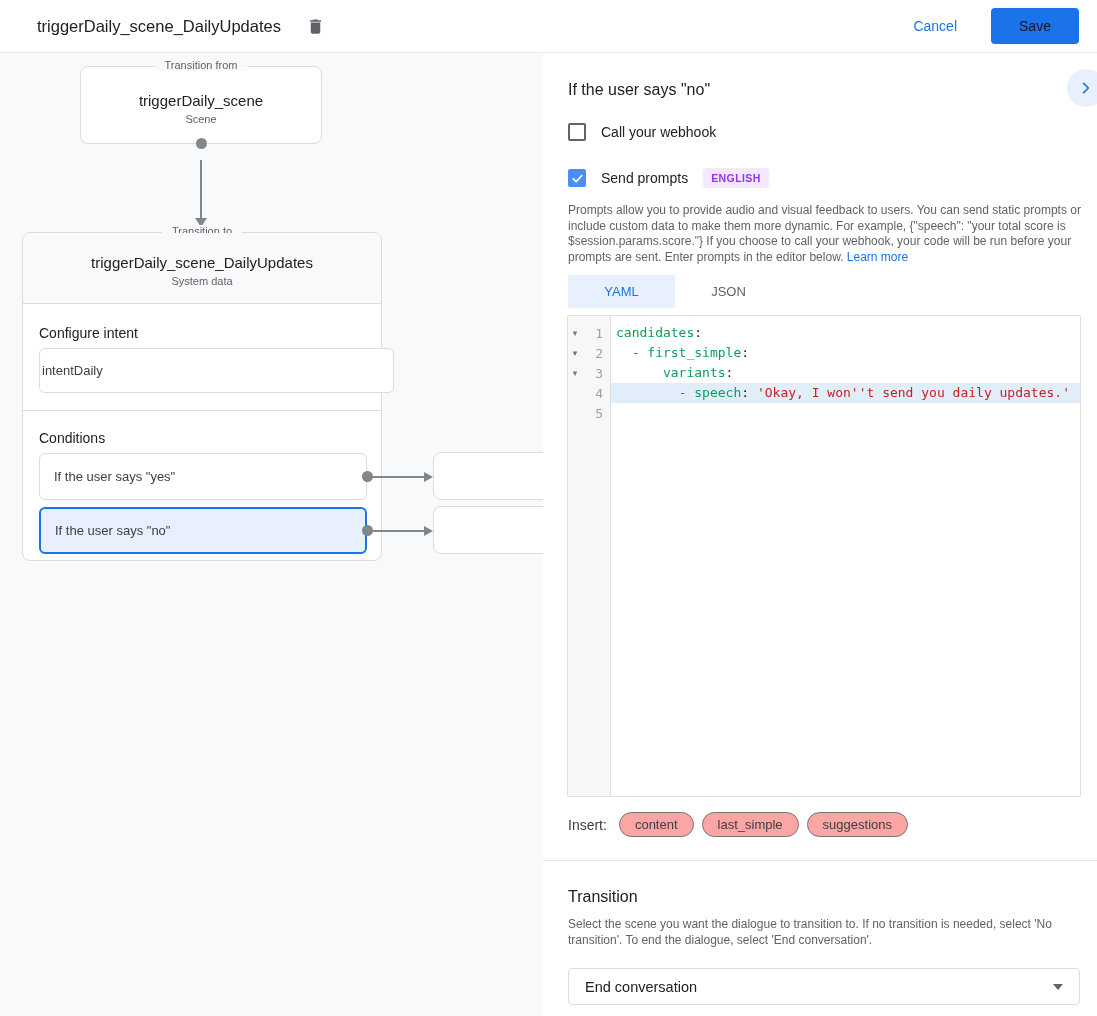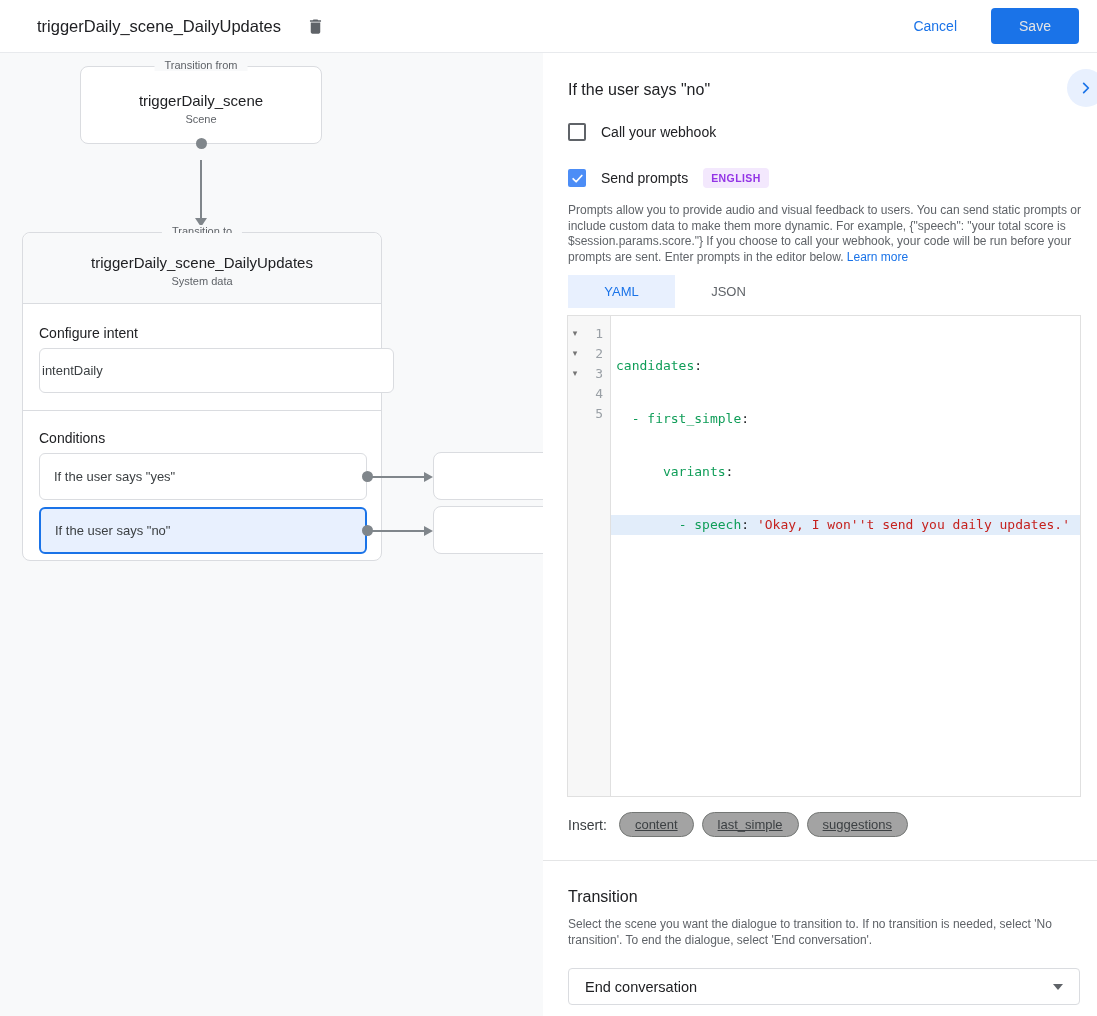--- a/index.html
+++ b/index.html
@@ -5,21 +5,21 @@
   * { margin:0; padding:0; box-sizing:border-box; }
   html,body { width:1097px; height:1016px; }
   body { font-family:"Liberation Sans", sans-serif; background:#fff; color:#202124; overflow:hidden; position:relative; }
 
   
   .topbar { position:absolute; left:0; top:0; width:1097px; height:53px; background:#fff; border-bottom:1px solid #e8eaed; display:flex; align-items:center; z-index:5; }
   .topbar-title { margin-left:37px; font-size:16.5px; font-weight:500; color:#202124; }
   .trash-btn { margin-left:22px; width:26px; height:26px; border:none; background:transparent; cursor:pointer; display:flex; align-items:center; justify-content:center; }
   .topbar-spacer { flex:1; }
   .cancel-btn { border:none; background:transparent; color:#1a73e8; font-size:14px; font-weight:500; cursor:pointer; margin-right:34px; font-family:inherit; }
-  .save-btn { background:#1a73e8; color:#e5e5e5; border:none; border-radius:4px; height:36px; width:88px; font-size:14px; font-weight:500; cursor:pointer; margin-right:18px; font-family:inherit; }
+  .save-btn { background:#1a73e8; color:#0f172a; border:none; border-radius:4px; height:36px; width:88px; font-size:14px; font-weight:500; cursor:pointer; margin-right:18px; font-family:inherit; }
 
   
   .canvas { position:absolute; left:0; top:53px; width:543px; height:963px; background:#f8f9fa; overflow:hidden; }
 
   .node { position:absolute; background:#fff; border:1px solid #dadce0; border-radius:8px; }
   .node-legend { position:absolute; top:-8px; left:50%; transform:translateX(-50%); background:#f8f9fa; padding:0 10px; font-size:11px; color:#5f6368; white-space:nowrap; }
   .node-title { text-align:center; font-size:15px; color:#202124; }
   .node-sub { text-align:center; font-size:11px; color:#5f6368; margin-top:4px; }
 
   .from-node { left:80px; top:13px; width:242px; height:78px; }
@@ -64,29 +64,29 @@
   .tab { width:107px; height:33px; display:flex; align-items:center; justify-content:center; font-size:13px; font-weight:500; cursor:pointer; }
   .tab-active { background:#e8f0fe; color:#1a73e8; }
   .tab-idle { color:#5f6368; }
 
   .editor { position:absolute; left:24px; top:262px; width:514px; height:482px; border:1px solid #e0e0e0; display:flex; background:#fff; }
   .editor-gutter { width:43px; background:#f7f7f7; border-right:1px solid #e0e0e0; padding-top:7px; }
   .gutter-row { height:20px; display:flex; align-items:center; }
   .fold { width:14px; text-align:center; font-size:9px; color:#757575; cursor:pointer; line-height:20px; }
   .linenum { flex:1; text-align:right; padding-right:7px; font-family:"DejaVu Sans Mono", monospace; font-size:13px; color:#9aa0a6; }
   .editor-code { flex:1; overflow:hidden; padding-top:7px; cursor:text; }
-  .code-row { height:20px; line-height:20px; white-space:pre; font-family:"DejaVu Sans Mono", monospace; font-size:13px; overflow:hidden; padding-left:5px;margin-top:33px; }
+  .code-row { height:20px; line-height:20px; white-space:pre; font-family:"DejaVu Sans Mono", monospace; font-size:13px; overflow:hidden; padding-left:5px; }
   .code-row.hl { background:#e2edfa; }
   .tok-key { color:#0f9d58; }
   .tok-plain { color:#202124; }
   .tok-string { color:#c5221f; }
 
   .insert-row { position:absolute; left:25px; top:759px; display:flex; align-items:center; }
   .insert-label { font-size:14px; color:#3c4043; margin-right:12px; }
-  .chip { border:1px solid #747775; background:#a3a3a3; border-radius:13px; height:25px; padding:0 15px; font-size:13px; color:#3c4043; cursor:pointer; margin-right:8px; font-family:inherit; display:flex; align-items:center;text-decoration:underline; }
+  .chip { border:1px solid #747775; background:#fca5a5; border-radius:13px; height:25px; padding:0 15px; font-size:13px; color:#3c4043; cursor:pointer; margin-right:8px; font-family:inherit; display:flex; align-items:center; }
 
   .detail-divider { position:absolute; left:0; top:807px; width:554px; height:1px; background:#e4e5e6; }
 
   .transition-title { position:absolute; left:25px; top:835px; font-size:16px; color:#202124; }
   .transition-desc { position:absolute; left:25px; top:864px; width:517px; font-size:12px; line-height:15.6px; color:#5f6368; }
   .transition-select { position:absolute; left:25px; top:915px; width:512px; height:37px; border:1px solid #dadce0; border-radius:4px; background:#fff; display:flex; align-items:center; padding:0 16px; font-size:14.5px; color:#202124; cursor:pointer; }
   .select-caret { margin-left:auto; width:0; height:0; border-left:5px solid transparent; border-right:5px solid transparent; border-top:6px solid #5f6368; }
 </style>
 </head>
 <body>

